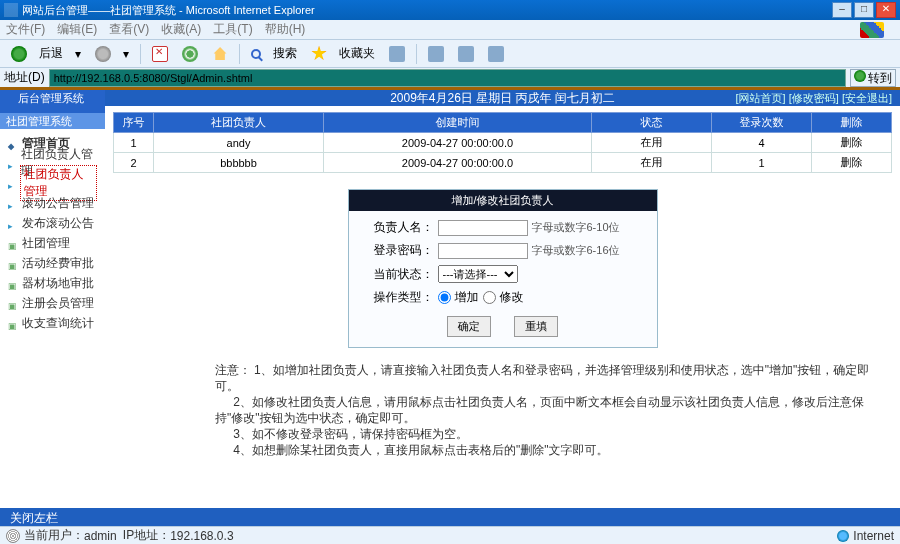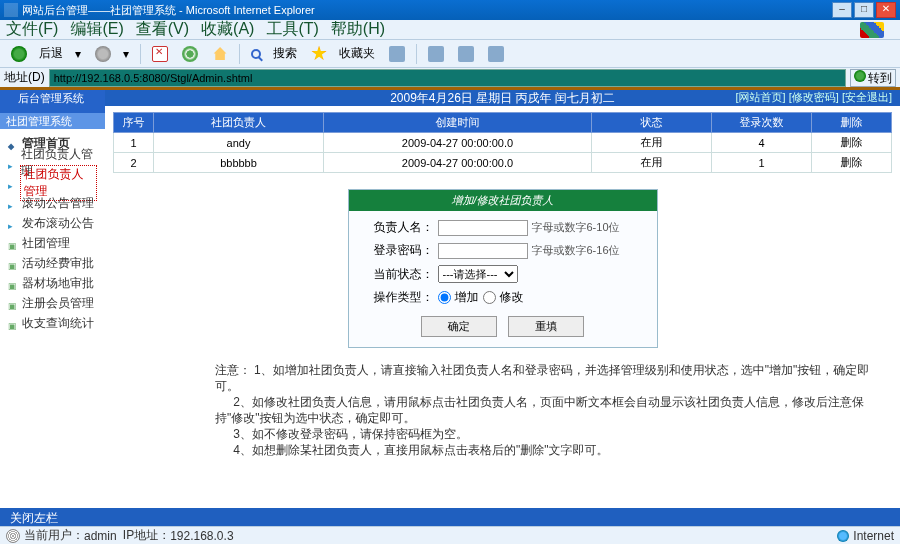--- a/index.html
+++ b/index.html
@@ -8,21 +8,21 @@
 
 .titlebar { background: linear-gradient(#0a6ed1, #0560b8); height: 20px; display: flex; align-items: center; padding: 0 4px; color: #fff; }
 .titlebar .app-icon { width: 14px; height: 14px; background: #fff3; margin-right: 4px; display: inline-block; }
 .titlebar .title { flex: 1; font-size: 11px; }
 .titlebar .win-btns { display: flex; gap: 2px; }
 .titlebar .win-btn { width: 20px; height: 16px; background: #cde3f6; border: 1px solid #4a86c5; font-size: 10px; text-align: center; line-height: 12px; color: #333; }
 .titlebar .win-btn.close { background: #e94e3a; color: #fff; border-color: #b33; }
 
 
 .menubar { background: #e9f2fb; height: 20px; display: flex; align-items: center; padding: 0 6px; border-bottom: 1px solid #b8cde0; position: relative; }
-.menubar span { margin-right: 12px; color: #14532d; font-size: 16px; }
+.menubar span { margin-right: 12px; color: #737373; font-size: 12px; }
 .menubar .flag { position: absolute; right: 4px; top: 2px; width: 24px; height: 16px; background: linear-gradient(45deg,#c00 25%,#396 25% 50%,#36c 50% 75%,#fc0 75%); border-radius: 2px; }
 
 
 .toolbar { background: #e9f2fb; height: 28px; display: flex; align-items: center; padding: 0 6px; border-bottom: 1px solid #b8cde0; gap: 4px; }
 .tool-btn { display: flex; align-items: center; gap: 12px; padding: 2px 4px; border: 1px solid transparent; border-radius: 2px; }
 .tool-icon { width: 16px; height: 16px; display: inline-block; border-radius: 8px; }
 .icon-back { background: radial-gradient(circle,#4a4 40%,#070 70%); }
 .icon-fwd { background: radial-gradient(circle,#bbb 40%,#888 70%); }
 .icon-stop { background: #fff; border: 1px solid #c33; position: relative; border-radius: 2px; }
 .icon-stop::after { content:"✕"; color:#c33; font-size:10px; position:absolute; left:2px; top:-1px; }
@@ -53,40 +53,40 @@
 .side-item.head { font-weight: bold; }
 .side-item.sel { color: #c00; }
 .side-item.sel .lbl { border: 1px dotted #c00; padding: 0 2px; }
 .bullet { width: 10px; height: 10px; display: inline-block; }
 .bullet.arrow::before { content: "◆"; color: #369; font-size: 8px; }
 .bullet.doc::before { content: "▸"; color: #39c; font-size: 9px; }
 .bullet.box::before { content: "▣"; color: #6a6; font-size: 9px; }
 
 
 .main { flex: 1; background: #fff; position: relative; }
-.top-blue { background: #1f5fbf; height: 16px; display: flex; align-items: flex-start; justify-content: center; color: #fff; font-size: 11px; position: relative; }
+.top-blue { background: #1f5fbf; height: 16px; display: flex; align-items: center; justify-content: center; color: #fff; font-size: 11px; position: relative; }
 .top-links { position: absolute; right: 8px; color: #cfe; font-size: 11px; }
 .watermark { position: absolute; top: 6px; left: 120px; right: 20px; color: #ffffffcc; font-size: 18px; letter-spacing: 1px; text-shadow: 0 0 2px #2b2b2baa; pointer-events: none; z-index: 5; font-family: Georgia, serif; }
 
 
 .tbl { width: calc(100% - 16px); margin: 6px 8px 0; border: 1px solid #aac; border-collapse: collapse; }
 .tbl th { background: #2563c9; color: #fff; font-weight: normal; padding: 2px 4px; border: 1px solid #7a9cd9; font-size: 11px; text-align: center; }
 .tbl td { border: 1px solid #cdd; padding: 2px 4px; font-size: 11px; text-align: center; background: #fff; }
 
 
 .form-wrap { width: 310px; margin: 16px auto 0; border: 1px solid #9bc; }
-.form-hdr { background: #15803d; color: #fff; text-align: center; padding: 3px 0; font-size: 11px; font-style: italic; }
+.form-hdr { background: #0f172a; color: #fff; text-align: center; padding: 3px 0; font-size: 11px; }
 .form-body { padding: 8px 10px; background: #fafcff; }
 .form-row { display: flex; align-items: center; margin-bottom: 6px; gap: 4px; font-size: 11px; }
 .form-row label { width: 75px; text-align: right; }
 .form-row input[type=text], .form-row input[type=password] { width: 90px; height: 16px; border: 1px solid #999; padding: 0 2px; font-size: 11px; }
 .form-row select { width: 80px; height: 18px; font-size: 11px; }
 .form-row .hint { color: #555; font-size: 11px; }
 .form-btns { text-align: center; padding: 4px 0 2px; }
-.form-btns button { padding: 2px 26px; margin: 0 4px; font-size: 11px; border: 1px solid #999; background: #eee; }
+.form-btns button { padding: 2px 10px; margin: 0 10px; font-size: 11px; border: 1px solid #999; background: #eee; }
 
 
 .notes { margin: 14px 24px 0 110px; font-size: 11px; color: #333; line-height: 16px; }
 
 
 .bottom-blue { position: absolute; bottom: 18px; left: 0; right: 0; height: 18px; background: #1f5fbf; color: #fff; font-size: 11px; padding: 2px 10px; }
 .status { position: absolute; bottom: 0; left: 0; right: 0; height: 18px; background: #e9f2fb; border-top: 1px solid #b8cde0; display: flex; align-items: center; padding: 0 6px; font-size: 11px; color: #333; }
 .status .fingerprint { width: 14px; height: 14px; border-radius: 50%; border: 1px solid #888; margin-right: 4px; background: repeating-radial-gradient(#aaa 0 1px,#fff 1px 2px); }
 .status .right { margin-left: auto; display: flex; align-items: center; gap: 4px; }
 .globe { width: 12px; height: 12px; border-radius: 50%; background: radial-gradient(circle,#5bf 40%,#07a 70%); display:inline-block; }

